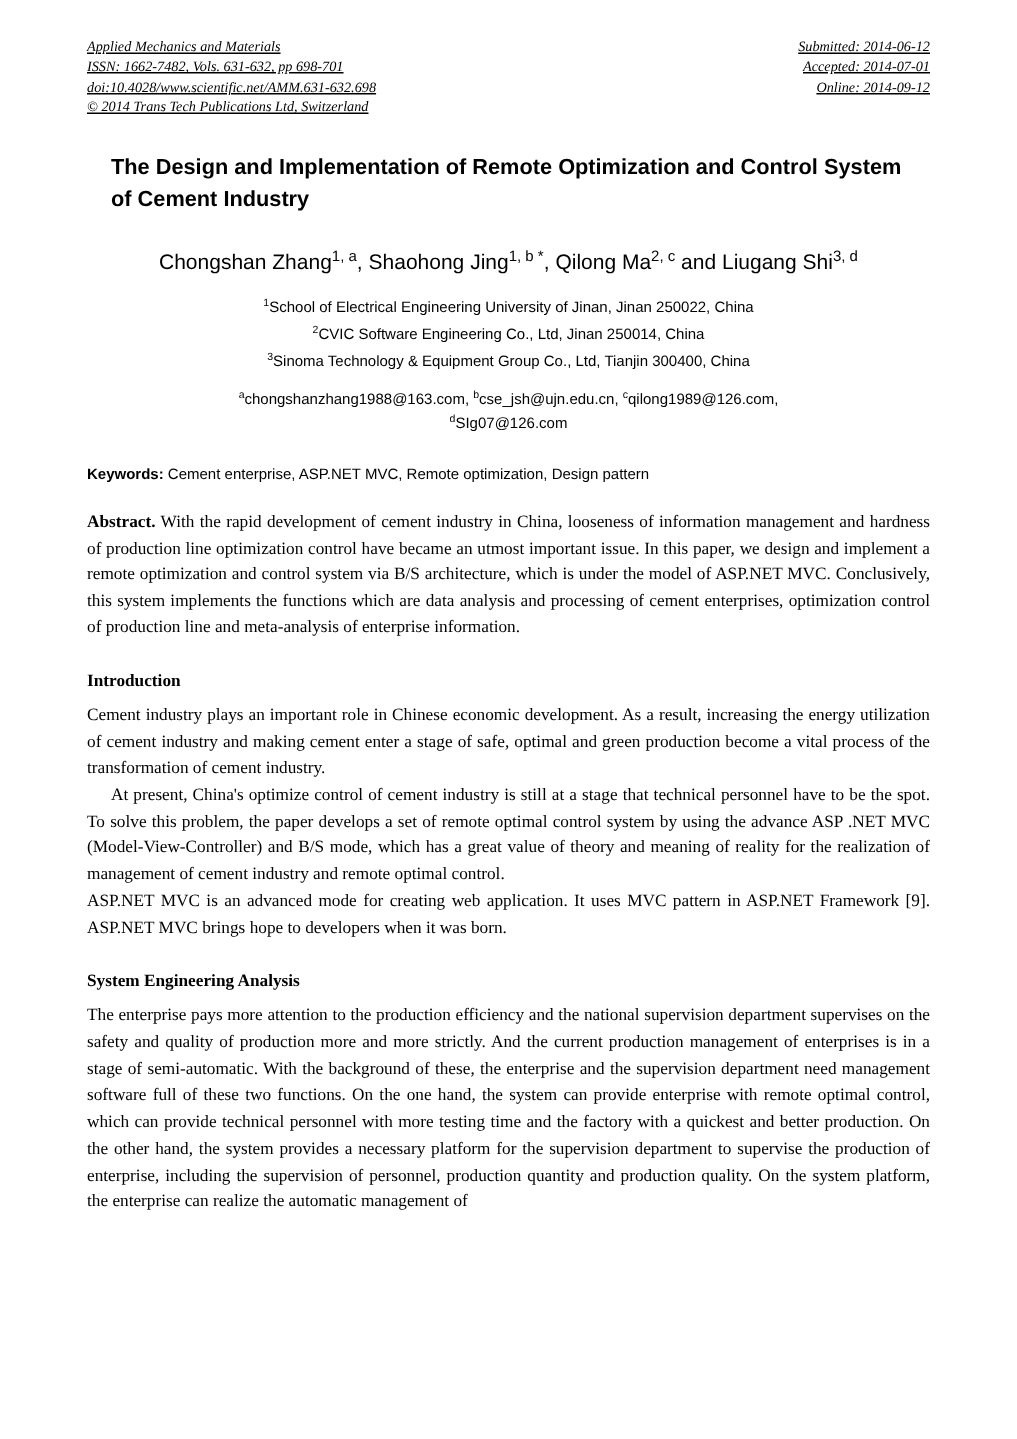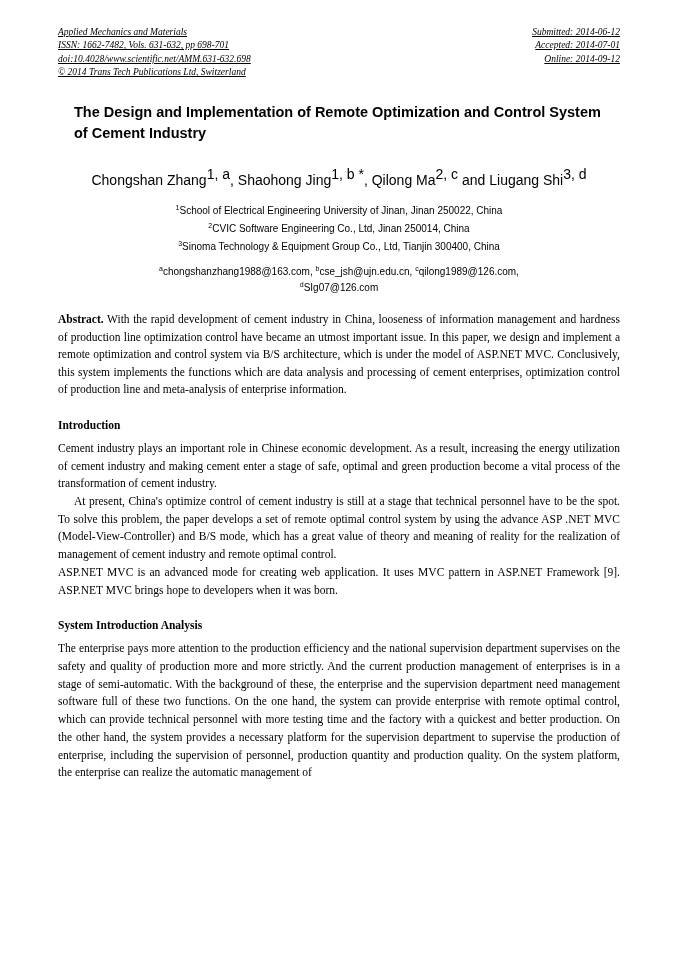--- a/index.html
+++ b/index.html
@@ -52,21 +52,21 @@
 
   
   .authors {
     margin-top: 22px;
     text-align: center;
     font-family: "Liberation Sans", sans-serif;
     font-size: 14px;
     line-height: 1.4;
   }
   .authors sup {
-    font-size: 14px;
+    font-size: 10px;
     vertical-align: super;
   }
   .affiliations {
     margin-top: 12px;
     text-align: center;
     font-family: "Liberation Sans", sans-serif;
     font-size: 10px;
     line-height: 1.75;
   }
   .affiliations sup {
@@ -154,27 +154,31 @@
     <div><sup>1</sup><span>School of Electrical Engineering University of Jinan, Jinan 250022, China</span></div>
     <div><sup>2</sup><span>CVIC Software Engineering Co., Ltd, Jinan 250014, China</span></div>
     <div><sup>3</sup><span>Sinoma Technology &amp; Equipment Group Co., Ltd, Tianjin 300400, China</span></div>
   </div>
 
   <div class="emails">
     <div><sup>a</sup><span>chongshanzhang1988@163.com, </span><sup>b</sup><span>cse_jsh@ujn.edu.cn, </span><sup>c</sup><span>qilong1989@126.com,</span></div>
     <div><sup>d</sup><span>SIg07@126.com</span></div>
   </div>
 
+  <div class="keywords">
+    <b>Keywords:</b>
+    <span>Cement enterprise, ASP.NET MVC, Remote optimization, Design pattern</span>
+  </div>
 
   <div class="abstract">
     <b>Abstract.</b><span> With the rapid development of cement industry in China, looseness of information management and hardness of production line optimization control have became an utmost important issue. In this paper, we design and implement a remote optimization and control system via B/S architecture, which is under the model of ASP.NET MVC. Conclusively, this system implements the functions which are data analysis and processing of cement enterprises, optimization control of production line and meta-analysis of enterprise information.</span>
   </div>
 
   <div class="section-head">Introduction</div>
   <p class="body">Cement industry plays an important role in Chinese economic development. As a result, increasing the energy utilization of cement industry and making cement enter a stage of safe, optimal and green production become a vital process of the transformation of cement industry.</p>
   <p class="body indent">At present, China's optimize control of cement industry is still at a stage that technical personnel have to be the spot. To solve this problem, the paper develops a set of remote optimal control system by using the advance ASP .NET MVC (Model-View-Controller) and B/S mode, which has a great value of theory and meaning of reality for the realization of management of cement industry and remote optimal control.</p>
 
   <p class="body">ASP.NET MVC is an advanced mode for creating web application. It uses MVC pattern in ASP.NET Framework [9]. ASP.NET MVC brings hope to developers when it was born.</p>
 
-  <div class="section-head">System Introduction Analysis</div>
+  <div class="section-head">System Engineering Analysis</div>
   <p class="body">The enterprise pays more attention to the production efficiency and the national supervision department supervises on the safety and quality of production more and more strictly. And the current production management of enterprises is in a stage of semi-automatic. With the background of these, the enterprise and the supervision department need management software full of these two functions. On the one hand, the system can provide enterprise with remote optimal control, which can provide technical personnel with more testing time and the factory with a quickest and better production. On the other hand, the system provides a necessary platform for the supervision department to supervise the production of enterprise, including the supervision of personnel, production quantity and production quality. On the system platform, the enterprise can realize the automatic management of</p>
 
 </div>
 
 </body></html>

